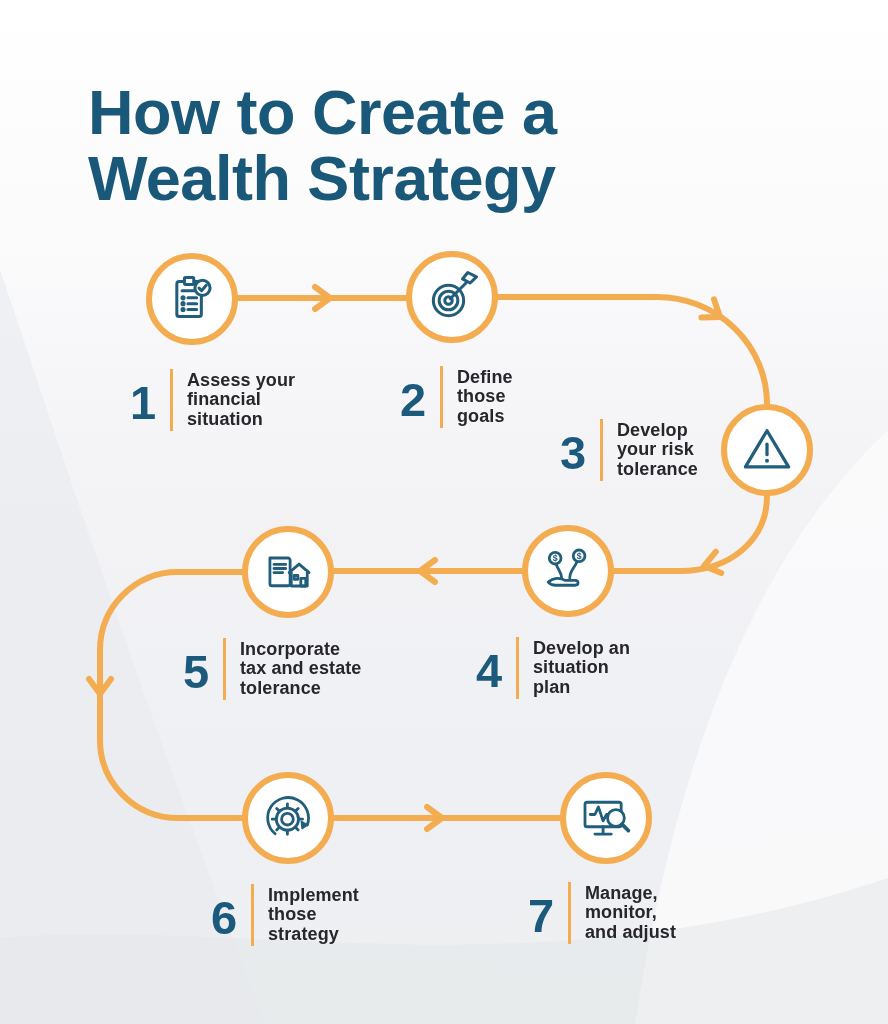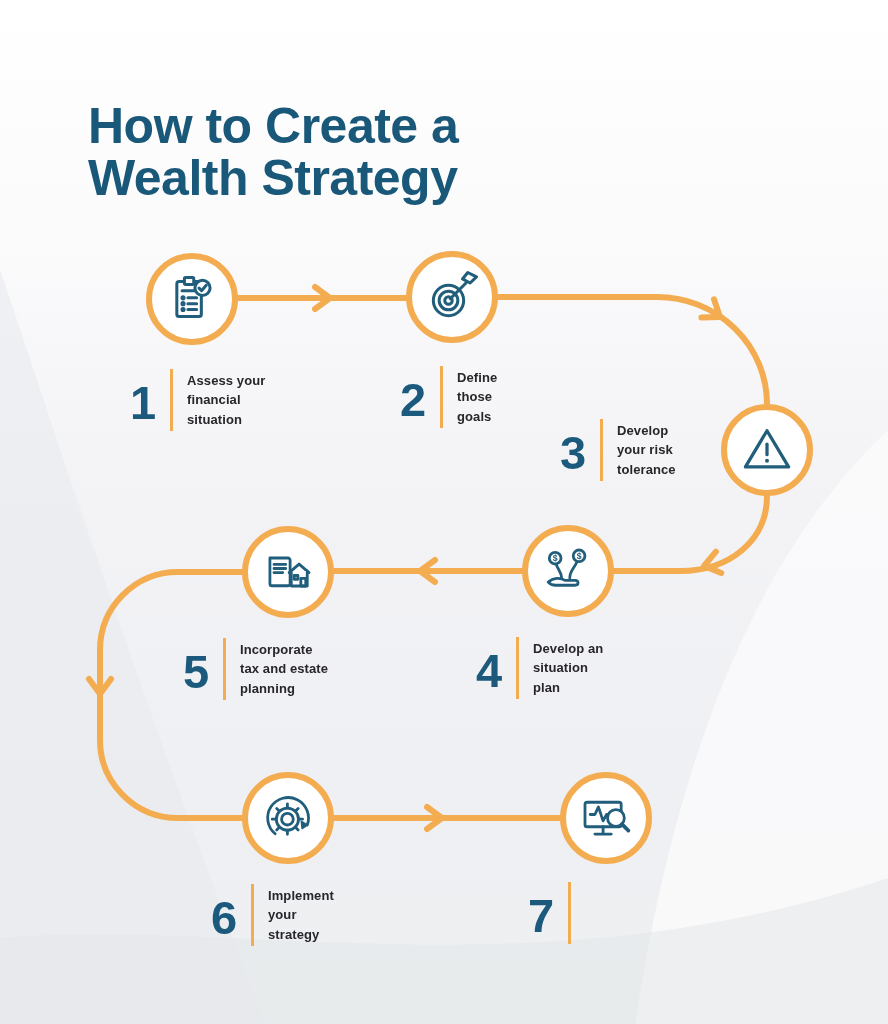--- a/index.html
+++ b/index.html
@@ -6,42 +6,42 @@
   #canvas{
     position:relative;
     width:888px;height:1024px;
     overflow:hidden;
     background:linear-gradient(180deg,#ffffff 0%,#fbfbfc 22%,#f3f3f6 48%,#eff0f3 75%,#edeff1 100%);
     font-family:"Liberation Sans", sans-serif;
   }
   #bg-swoosh{position:absolute;left:0;top:0;z-index:0;}
   #flow-svg{position:absolute;left:0;top:0;z-index:1;}
   .title{
-    position:absolute;left:88px;top:56px;z-index:3;
-    font-size:50px;font-weight:700;line-height:1.04;letter-spacing:-0.5px;
+    position:absolute;left:88px;top:36px;z-index:3;
+    font-size:63px;font-weight:700;line-height:1.04;letter-spacing:-0.5px;
     color:#1A587A;white-space:pre-line;margin-top:44px;
   }
   .node{
     position:absolute;z-index:2;
     width:80px;height:80px;border-radius:50%;
     background:#ffffff;border:6px solid #F4AC51;
     display:flex;align-items:center;justify-content:center;
   }
   .caption{
     position:absolute;z-index:3;
     display:flex;align-items:center;height:76px;
   }
   .num{
     min-width:30px;text-align:center;
     font-size:47px;font-weight:700;line-height:1;
     color:#1B5A7C;transform:translateY(2px);
   }
   .vline{width:3px;height:62px;background:#F4AC51;margin:0 14px 0 12px;flex:none;}
   .label{
-    font-size:13px;font-weight:700;line-height:19.5px;
+    font-size:18px;font-weight:700;line-height:19.5px;
     color:#26262B;white-space:pre-line;letter-spacing:0.1px;
   }
 </style>
 </head>
 <body>
 
 <div id="canvas">
 
   <svg id="bg-swoosh" width="888" height="1024" viewBox="0 0 888 1024">
     <path d="M0 270 C 55 430 120 640 265 1024 L 0 1024 Z" fill="#e8e9ec" opacity="0.55"></path>
@@ -188,29 +188,32 @@
     <div class="label">Develop an
 situation
 plan</div>
   </div>
 
   <div class="caption" style="left:181px;top:631px">
     <div class="num">5</div>
     <div class="vline"></div>
     <div class="label">Incorporate
 tax and estate
-planning</div>
+tolerance</div>
   </div>
 
   <div class="caption" style="left:209px;top:877px">
     <div class="num">6</div>
     <div class="vline"></div>
     <div class="label">Implement
-your
+those
 strategy</div>
   </div>
 
   <div class="caption" style="left:526px;top:875px">
     <div class="num">7</div>
     <div class="vline"></div>
+    <div class="label">Manage,
+monitor,
+and adjust</div>
   </div>
 
 </div>
 
 </body></html>

